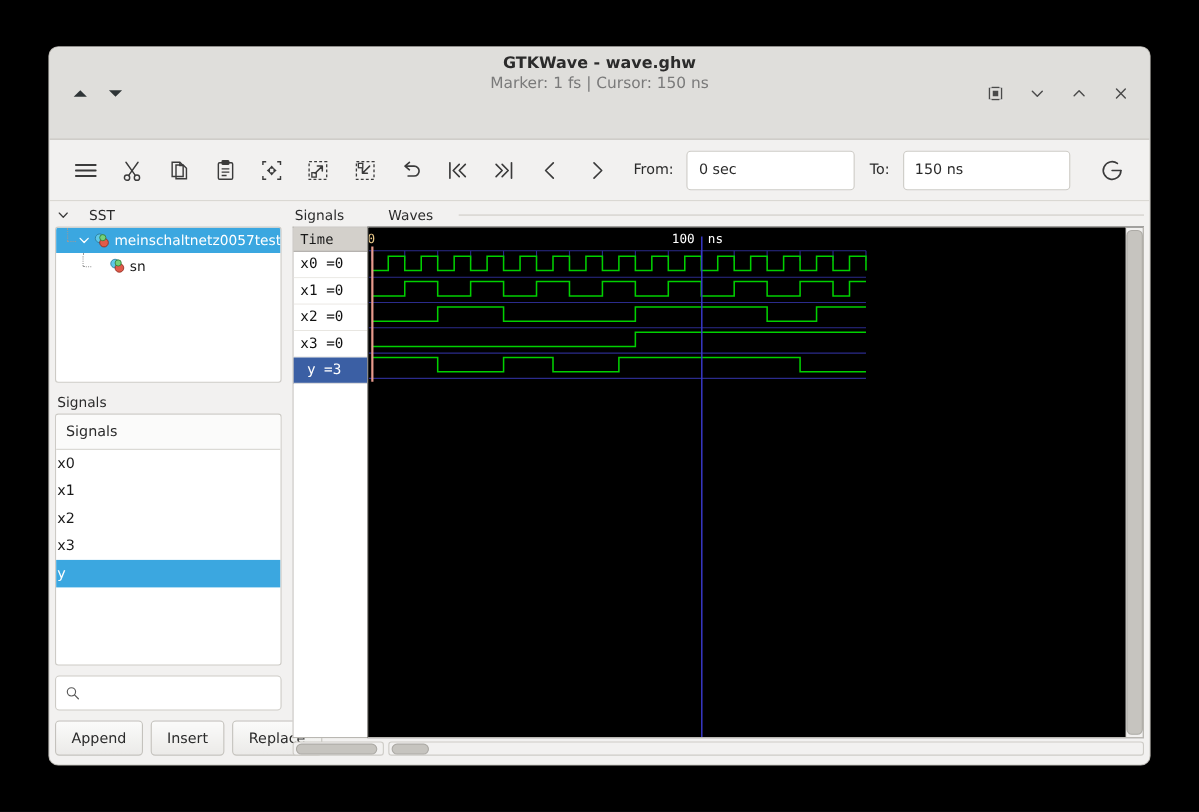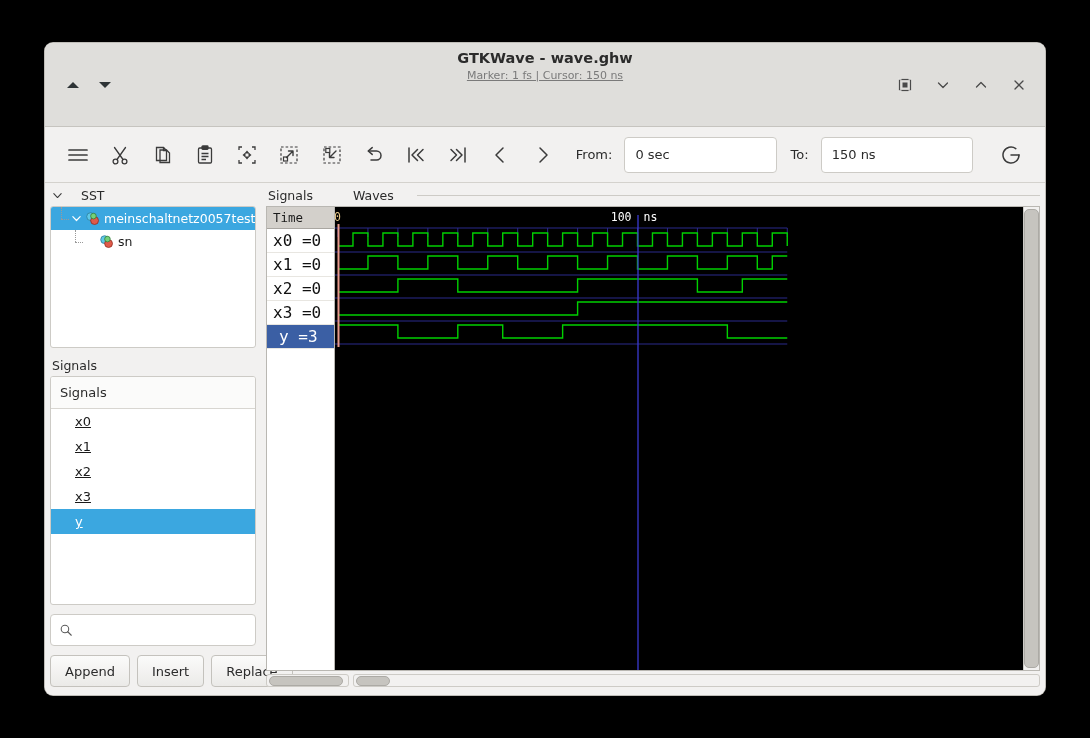--- a/index.html
+++ b/index.html
@@ -65,25 +65,24 @@
     text-align: center;
     pointer-events: none;
   }
   #win-title {
     font-size: 14.5px;
     font-weight: bold;
     color: #2b2b2b;
     line-height: 17px;
   }
   #win-subtitle {
-    font-size: 11px;
+    font-size: 14px;
     color: #7a7a7a;
     line-height: 14px;
     margin-top: 2px;
-    text-decoration: underline;
   }
   #win-controls {
     margin-left: auto;
     display: flex;
     align-items: center;
     gap: 22px;
     padding-right: 6px;
     color: #4a4a4a;
   }
   .wc { width: 16px; height: 16px; display: block; }
@@ -216,24 +215,23 @@
     align-items: center;
     padding-left: 9px;
     font-size: 13px;
     color: #2b2b2b;
     background: #fbfbfa;
   }
   .sig-row {
     height: 25px;
     display: flex;
     align-items: center;
-    padding-left: 24px;
+    padding-left: 1px;
     font-size: 13px;
     color: #1a1a1a;
-    text-decoration: underline;
   }
   .sig-row.sel { background: #3ba7e0; color: #ffffff; }
 
   #search-wrap {
     height: 32px;
     flex: none;
     margin-top: 9px;
     border: 1px solid #cdcbc6;
     border-radius: 4px;
     background: #ffffff;
@@ -317,21 +315,21 @@
     font-size: 12.5px;
     color: #1a1a1a;
     display: flex;
     align-items: center;
     padding-left: 6px;
   }
   .name-row {
     height: 23px;
     flex: none;
     font-family: "DejaVu Sans Mono", monospace;
-    font-size: 16px;
+    font-size: 13px;
     color: #111111;
     display: flex;
     align-items: center;
     padding-left: 6px;
     border-bottom: 1px solid #e8e6e1;
     background: #ffffff;
     white-space: pre;
   }
   .name-row.sel { background: #3b5fa4; color: #ffffff; padding-left: 12px; }
   #name-fill { flex: 1; background: #ffffff; }

